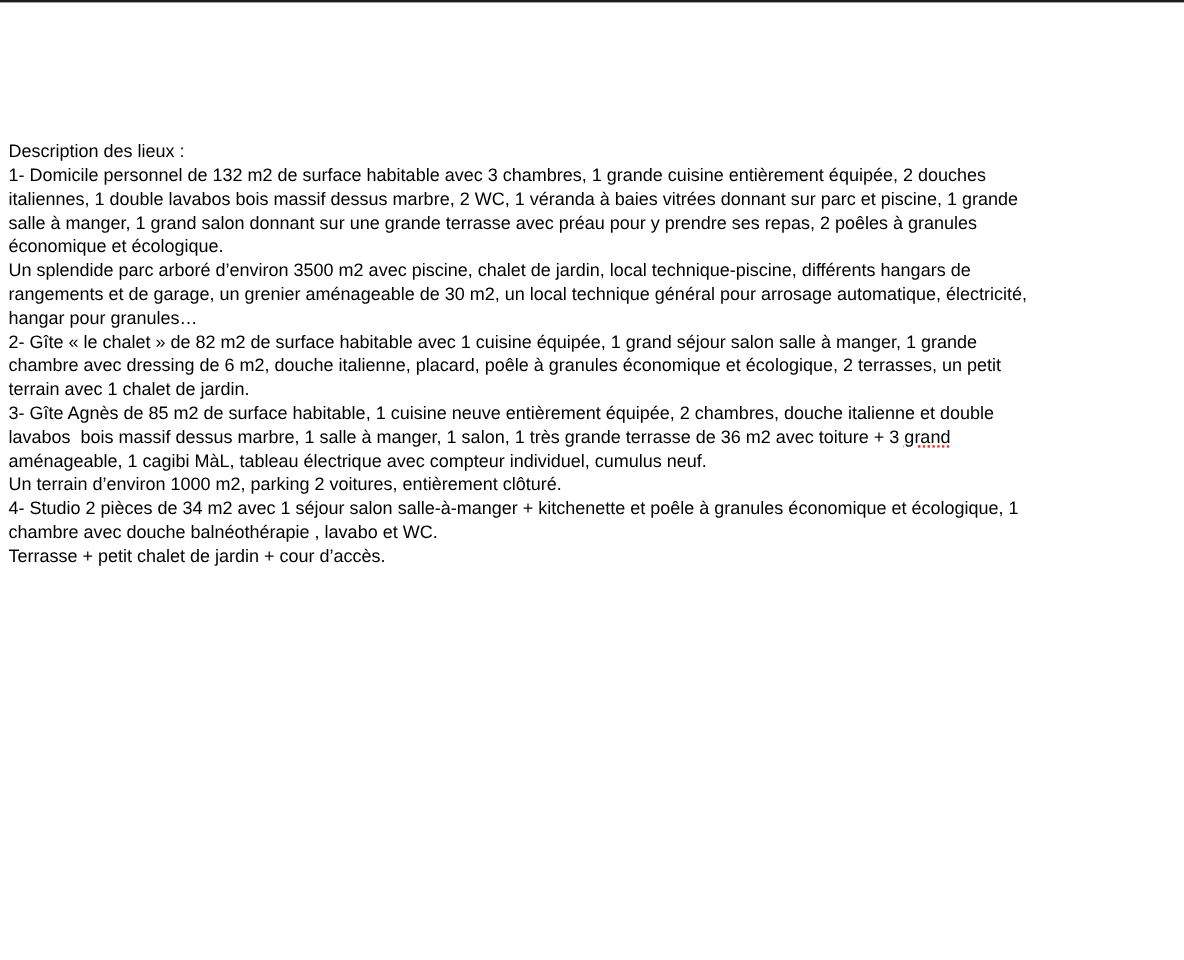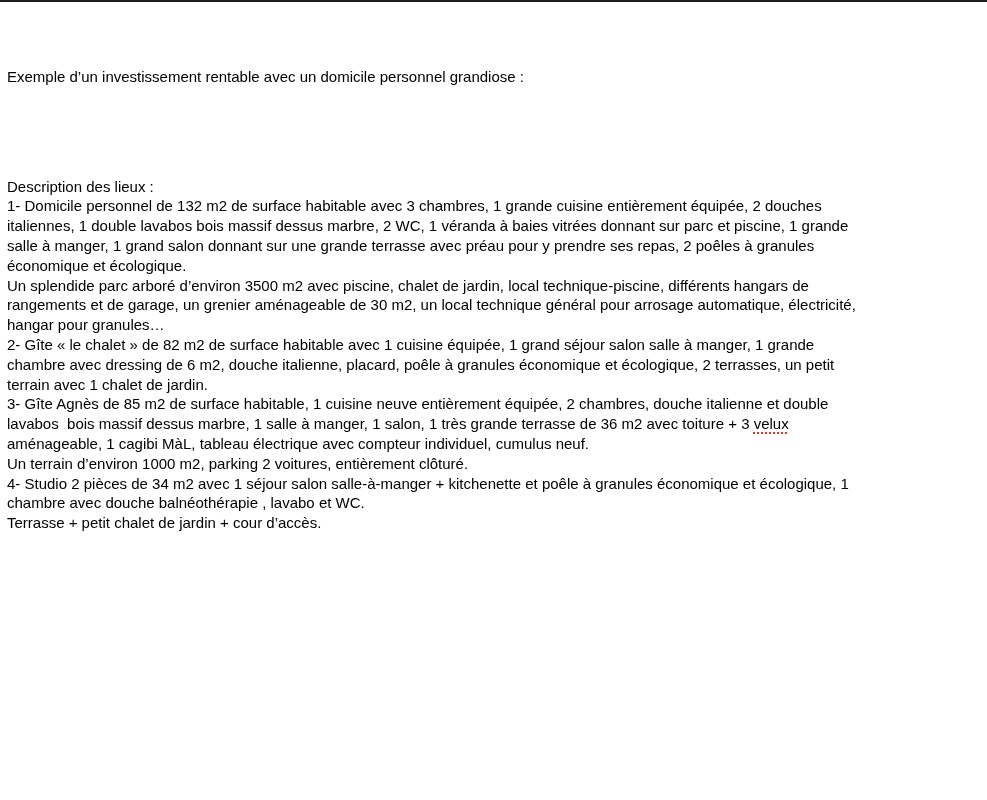--- a/index.html
+++ b/index.html
@@ -31,35 +31,34 @@
     text-underline-offset: 3px;
   }
 </style>
 </head>
 <body>
 
 <div class="top-edge"></div>
 
 <div class="doc">
 
-  <div class="sec">Exemple d’un investissement rentable avec un domicile personnel grandiose :</div>
 
   <div class="sec mt"><span>Description des lieux :
 1- Domicile personnel de 132 m2 de surface habitable avec 3 chambres, 1 grande cuisine entièrement équipée, 2 douches
 italiennes, 1 double lavabos bois massif dessus marbre, 2 WC, 1 véranda à baies vitrées donnant sur parc et piscine, 1 grande
 salle à manger, 1 grand salon donnant sur une grande terrasse avec préau pour y prendre ses repas, 2 poêles à granules
 économique et écologique.
 Un splendide parc arboré d’environ 3500 m2 avec piscine, chalet de jardin, local technique-piscine, différents hangars de
 rangements et de garage, un grenier aménageable de 30 m2, un local technique général pour arrosage automatique, électricité,
 hangar pour granules…
 2- Gîte « le chalet » de 82 m2 de surface habitable avec 1 cuisine équipée, 1 grand séjour salon salle à manger, 1 grande
 chambre avec dressing de 6 m2, douche italienne, placard, poêle à granules économique et écologique, 2 terrasses, un petit
 terrain avec 1 chalet de jardin.
 3- Gîte Agnès de 85 m2 de surface habitable, 1 cuisine neuve entièrement équipée, 2 chambres, douche italienne et double
-lavabos  bois massif dessus marbre, 1 salle à manger, 1 salon, 1 très grande terrasse de 36 m2 avec toiture + 3 </span><span class="misspell">velux</span><span>
+lavabos  bois massif dessus marbre, 1 salle à manger, 1 salon, 1 très grande terrasse de 36 m2 avec toiture + 3 </span><span class="misspell">grand</span><span>
 aménageable, 1 cagibi MàL, tableau électrique avec compteur individuel, cumulus neuf.
 Un terrain d’environ 1000 m2, parking 2 voitures, entièrement clôturé.
 4- Studio 2 pièces de 34 m2 avec 1 séjour salon salle-à-manger + kitchenette et poêle à granules économique et écologique, 1
 chambre avec douche balnéothérapie , lavabo et WC.
 Terrasse + petit chalet de jardin + cour d’accès.</span></div>
 
 
 
   
 

